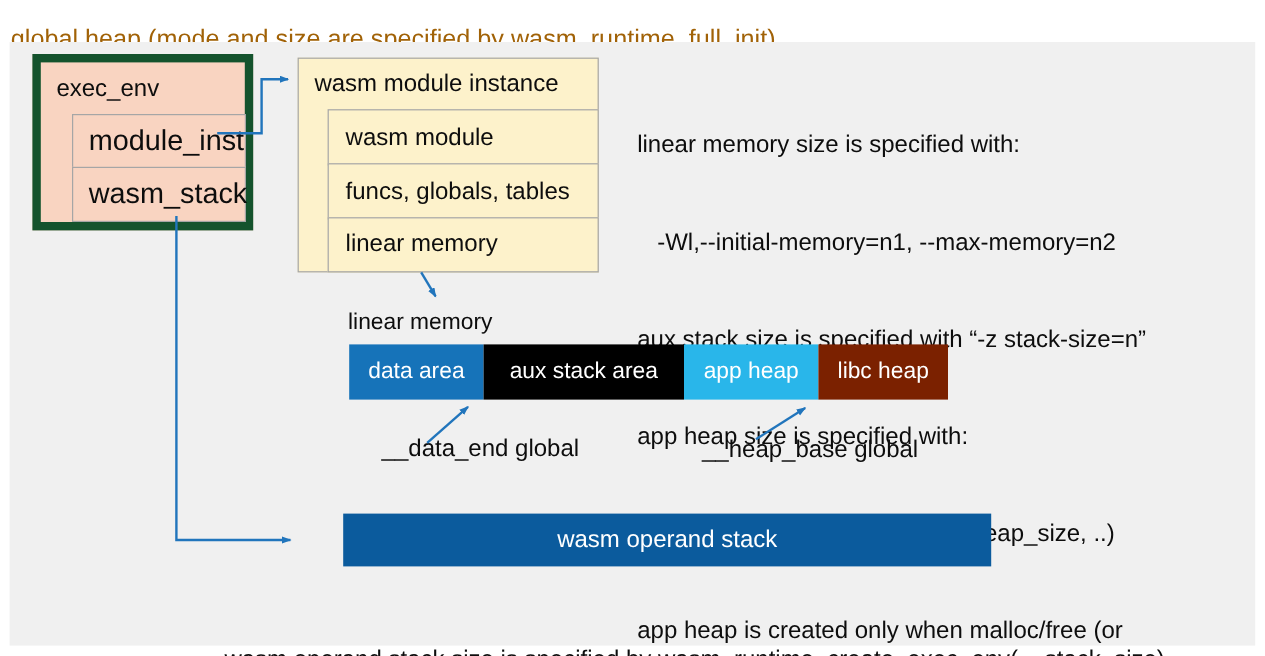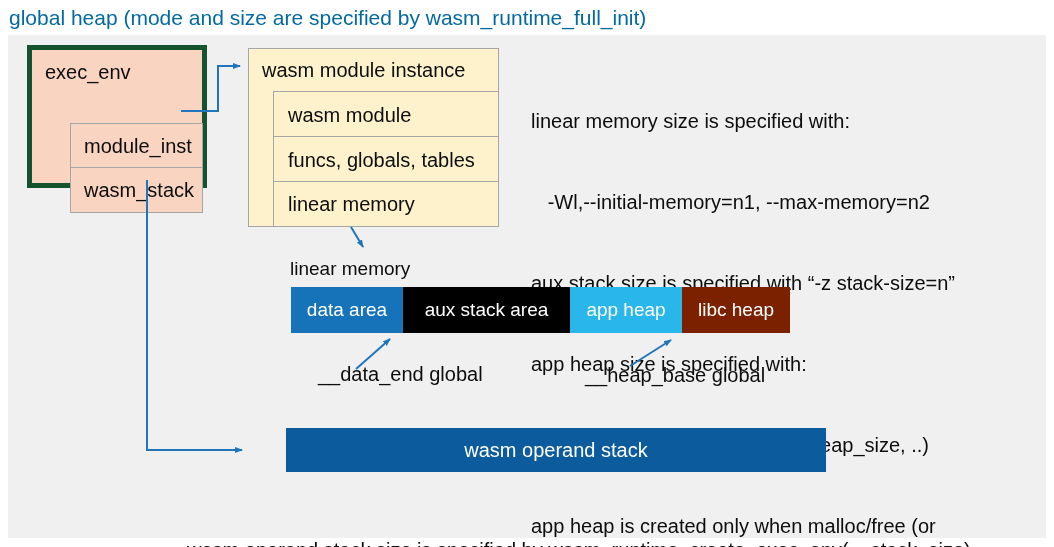--- a/index.html
+++ b/index.html
@@ -2,29 +2,29 @@
 <html><head>
 <meta charset="utf-8">
 <style>
   html,body { margin:0; padding:0; background:#fff; }
   .canvas {
     position:relative; width:1054px; height:547px;
     font-family:"Liberation Sans","DejaVu Sans",sans-serif;
     color:#0d0d0d; overflow:hidden; background:#fff;
   }
   .abs { position:absolute; }
-  .title { left:9px; top:6px; font-size:21px; color:#0369a1; }
+  .title { left:9px; top:21px; font-size:21px; color:#a16207; }
   .bg-panel { left:8px; top:35px; width:1038px; height:503px; background:#f0f0f0; }
 
   
   .exec-box { left:27px; top:45px; width:170px; height:133px;
-    background:#f9d4c1; border:5px solid #14532d; }
+    background:#f9d4c1; border:7px solid #14532d; }
   .exec-box .hdr { position:absolute; left:13px; top:0; height:44px; line-height:44px; font-size:20px; }
-  .sub-row { position:absolute; left:38px; right:-1px; background:#f9d4c1;
-    border:1px solid #a6a6a6; font-size:20px;margin-top:30px; }
+  .sub-row { position:absolute; left:26px; right:-1px; background:#f9d4c1;
+    border:1px solid #a6a6a6; font-size:24px; }
   .sub-row span { position:absolute; left:13px; top:50%; transform:translateY(-50%); white-space:nowrap; }
   .exec-r1 { top:43px; height:44px; }
   .exec-r2 { top:87px; height:44px;padding-left:30px; }
 
   
   .inst-box { left:248px; top:48px; width:249px; height:177px;
     background:#fdf2cb; border:1px solid #a6a6a6; }
   .inst-box .hdr { position:absolute; left:13px; top:0; height:43px; line-height:43px; font-size:20px; }
   .inst-row { position:absolute; left:24px; right:-1px; background:#fdf2cb;
     border:1px solid #a6a6a6; font-size:20px; }

